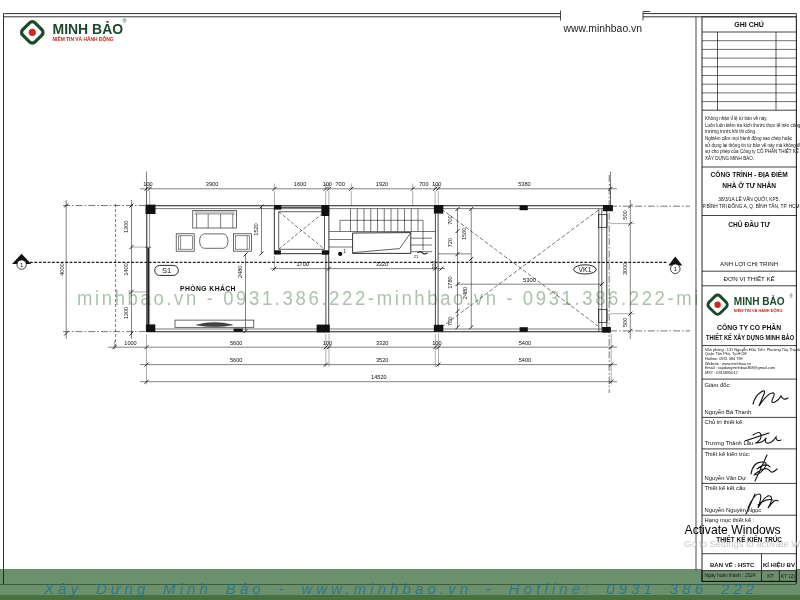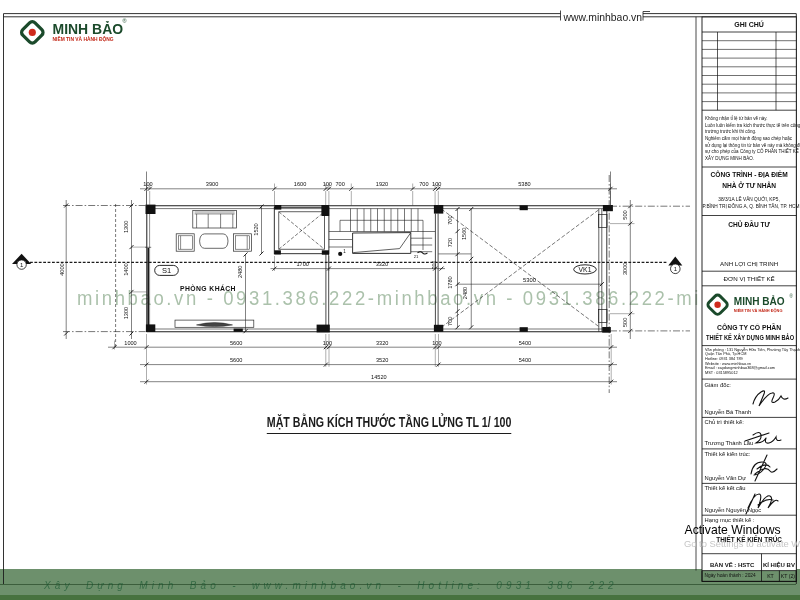--- a/index.html
+++ b/index.html
@@ -297,23 +297,22 @@
 <circle cx="32.3" cy="32.4" r="3.575" fill="#cf2b1d"></circle>
 <text x="52.5" y="34.0" font-family="Liberation Sans, sans-serif" font-weight="bold" font-size="15.2" fill="#1b4a2b" transform="translate(52.5 34.0) scale(0.92 1) translate(-52.5 -34.0)">MINH BẢO</text>
 <text x="122.5" y="23" font-family="Liberation Sans, sans-serif" font-size="5.5" fill="#1b4a2b">®</text>
 <text x="52.5" y="40.6" font-family="Liberation Sans, sans-serif" font-weight="bold" font-size="4.9" fill="#c22717" letter-spacing="0">NIỀM TIN VÀ HÀNH ĐỘNG</text>
 <rect x="709.761" y="296.861" width="15.678" height="15.678" rx="3.51" transform="rotate(45 717.6 304.7)" fill="#fff" stroke="#1b4a2b" stroke-width="2.925"></rect>
 <circle cx="717.6" cy="304.7" r="3.2175000000000002" fill="#cf2b1d"></circle>
 <text x="733.8" y="305.0" font-family="Liberation Sans, sans-serif" font-weight="bold" font-size="11.2" fill="#1b4a2b" transform="translate(733.8 305.0) scale(0.9 1) translate(-733.8 -305.0)">MINH BẢO</text>
 <text x="789.5" y="297.5" font-family="Liberation Sans, sans-serif" font-size="4.5" fill="#1b4a2b">®</text>
 <text x="733.8" y="311.6" font-family="Liberation Sans, sans-serif" font-weight="bold" font-size="3.9" fill="#c22717" letter-spacing="0">NIỀM TIN VÀ HÀNH ĐỘNG</text>
 </svg>
-<div class="abs" style="left:563.5px;top:11px;font-size:10.4px;color:#222;">www.minhbao.vn</div>
+<div class="abs" style="left:563.5px;top:22px;font-size:10.4px;color:#222;">www.minhbao.vn</div>
 <div class="abs ctr" style="left:168px;top:284.6px;width:80px;font-size:6.8px;font-weight:bold;letter-spacing:0.4px;">PHÒNG KHÁCH</div>
-<div class="abs ctr" style="left:189px;top:414px;width:400px;font-size:14.2px;font-weight:bold;color:#1c1c1c;white-space:nowrap;"><span style="display:inline-block;border-bottom:1.2px solid #1c1c1c;padding-bottom:1px;transform:scaleX(.75);transform-origin:50% 0;">MẶT BẰNG KÍCH THƯỚC TẦNG LỬNG TL 1/ 100</span></div>
 <div class="abs" style="left:702.8px;top:20.5px;width:92.7px;font-size:7px;font-weight:bold;text-align:center;line-height:1.22;">GHI CHÚ</div>
 <div class="abs" style="left:704.5px;top:115.3px;width:91px;font-size:5.2px;font-weight:normal;text-align:left;line-height:1.27;white-space:nowrap;transform:scaleX(.87);transform-origin:0 0;">Không nhận tỉ lệ từ bản vẽ này.<br>Luôn luôn kiểm tra kích thước thực tế trên công<br>trường trước khi thi công.<br>Nghiêm cấm mọi hành động sao chép hoặc<br>sử dụng lại thông tin từ bản vẽ này mà không được<br>sự cho phép của Công ty CỔ PHẦN THIẾT KẾ<br>XÂY DỰNG MINH BẢO.</div>
 <div class="abs" style="left:702.8px;top:171.0px;width:92.7px;font-size:6.6px;font-weight:bold;text-align:center;line-height:1.22;">CÔNG TRÌNH - ĐỊA ĐIỂM</div>
 <div class="abs" style="left:702.8px;top:181.5px;width:92.7px;font-size:6.6px;font-weight:bold;text-align:center;line-height:1.22;">NHÀ Ở TƯ NHÂN</div>
 <div class="abs" style="left:699px;top:196.0px;width:100px;font-size:5.15px;font-weight:normal;text-align:center;line-height:1.3;white-space:nowrap;transform:scaleX(.93);transform-origin:50% 0;">38/3/1A LÊ VĂN QUỚI, KP5,<br>P.BÌNH TRỊ ĐÔNG A, Q. BÌNH TÂN, TP. HCM</div>
 <div class="abs" style="left:702.8px;top:220.5px;width:92.7px;font-size:6.6px;font-weight:bold;text-align:center;line-height:1.22;">CHỦ ĐẦU TƯ</div>
 <div class="abs" style="left:702.8px;top:259.5px;width:92.7px;font-size:6.2px;font-weight:normal;text-align:center;line-height:1.22;">ANH LỢI CHỊ TRINH</div>
 <div class="abs" style="left:702.8px;top:274.7px;width:92.7px;font-size:6.2px;font-weight:normal;text-align:center;line-height:1.22;">ĐƠN VỊ THIẾT KẾ</div>
 <div class="abs" style="left:702.8px;top:323.5px;width:92.7px;font-size:6.8px;font-weight:bold;text-align:center;line-height:1.22;">CÔNG TY CỔ PHẦN</div>
 <div class="abs" style="left:699px;top:333.6px;width:100px;font-size:6.6px;font-weight:bold;text-align:center;line-height:1.2;white-space:nowrap;transform:scaleX(.86);transform-origin:50% 0;">THIẾT KẾ XÂY DỰNG MINH BẢO</div>
@@ -326,15 +325,15 @@
 <div class="abs" style="left:704.5px;top:474.5px;width:90px;font-size:5.8px;font-weight:normal;text-align:left;line-height:1.22;">Nguyễn Văn Dự</div>
 <div class="abs" style="left:704.5px;top:485.0px;width:90px;font-size:5.8px;font-weight:normal;text-align:left;line-height:1.22;">Thiết kế kết cấu</div>
 <div class="abs" style="left:704.5px;top:506.8px;width:90px;font-size:5.8px;font-weight:normal;text-align:left;line-height:1.22;">Nguyễn Nguyên Ngọc</div>
 <div class="abs" style="left:704.5px;top:516.5px;width:90px;font-size:5.8px;font-weight:normal;text-align:left;line-height:1.22;">Hạng mục thiết kế :</div>
 <div class="abs" style="left:702.8px;top:535.8px;width:92.7px;font-size:6.4px;font-weight:bold;text-align:center;line-height:1.22;">THIẾT KẾ KIẾN TRÚC</div>
 <div class="abs" style="left:702.8px;top:562.0px;width:58.7px;font-size:6.0px;font-weight:bold;text-align:center;line-height:1.22;">BẢN VẼ : HSTC</div>
 <div class="abs" style="left:761.5px;top:562.0px;width:34.8px;font-size:6.0px;font-weight:bold;text-align:center;line-height:1.22;">KÍ HIỆU BV</div>
 <div class="abs" style="left:704.5px;top:573.0px;width:56px;font-size:4.8px;font-weight:normal;text-align:left;line-height:1.22;">Ngày hoàn thành : 2024</div>
 <div class="abs" style="left:761.5px;top:573.3px;width:17.9px;font-size:5.2px;font-weight:normal;text-align:center;line-height:1.22;">KT</div>
 <div class="abs" style="left:779.4px;top:573.3px;width:16.9px;font-size:5.2px;font-weight:normal;text-align:center;line-height:1.22;">KT (2)</div>
-<div class="abs" style="left:44px;top:580.8px;font-size:10px;font-style:italic;letter-spacing:4.1px;word-spacing:5.5px;color:#14532d;opacity:0.62;line-height:1;white-space:nowrap;">Xây Dựng Minh Bảo - www.minhbao.vn - Hotline: 0931 386 222</div>
+<div class="abs" style="left:44px;top:580.8px;font-size:15px;font-style:italic;letter-spacing:4.1px;word-spacing:5.5px;color:#0369a1;opacity:0.62;line-height:1;white-space:nowrap;">Xây Dựng Minh Bảo - www.minhbao.vn - Hotline: 0931 386 222</div>
 <div class="abs" style="left:684.5px;top:522.5px;font-size:12.2px;color:#000000;white-space:nowrap;">Activate Windows</div>
 <div class="abs" style="left:684px;top:537.5px;font-size:9.4px;color:#c6c6c6;white-space:nowrap;">Go to Settings to activate Wi</div>
 </div>
 </body></html>

